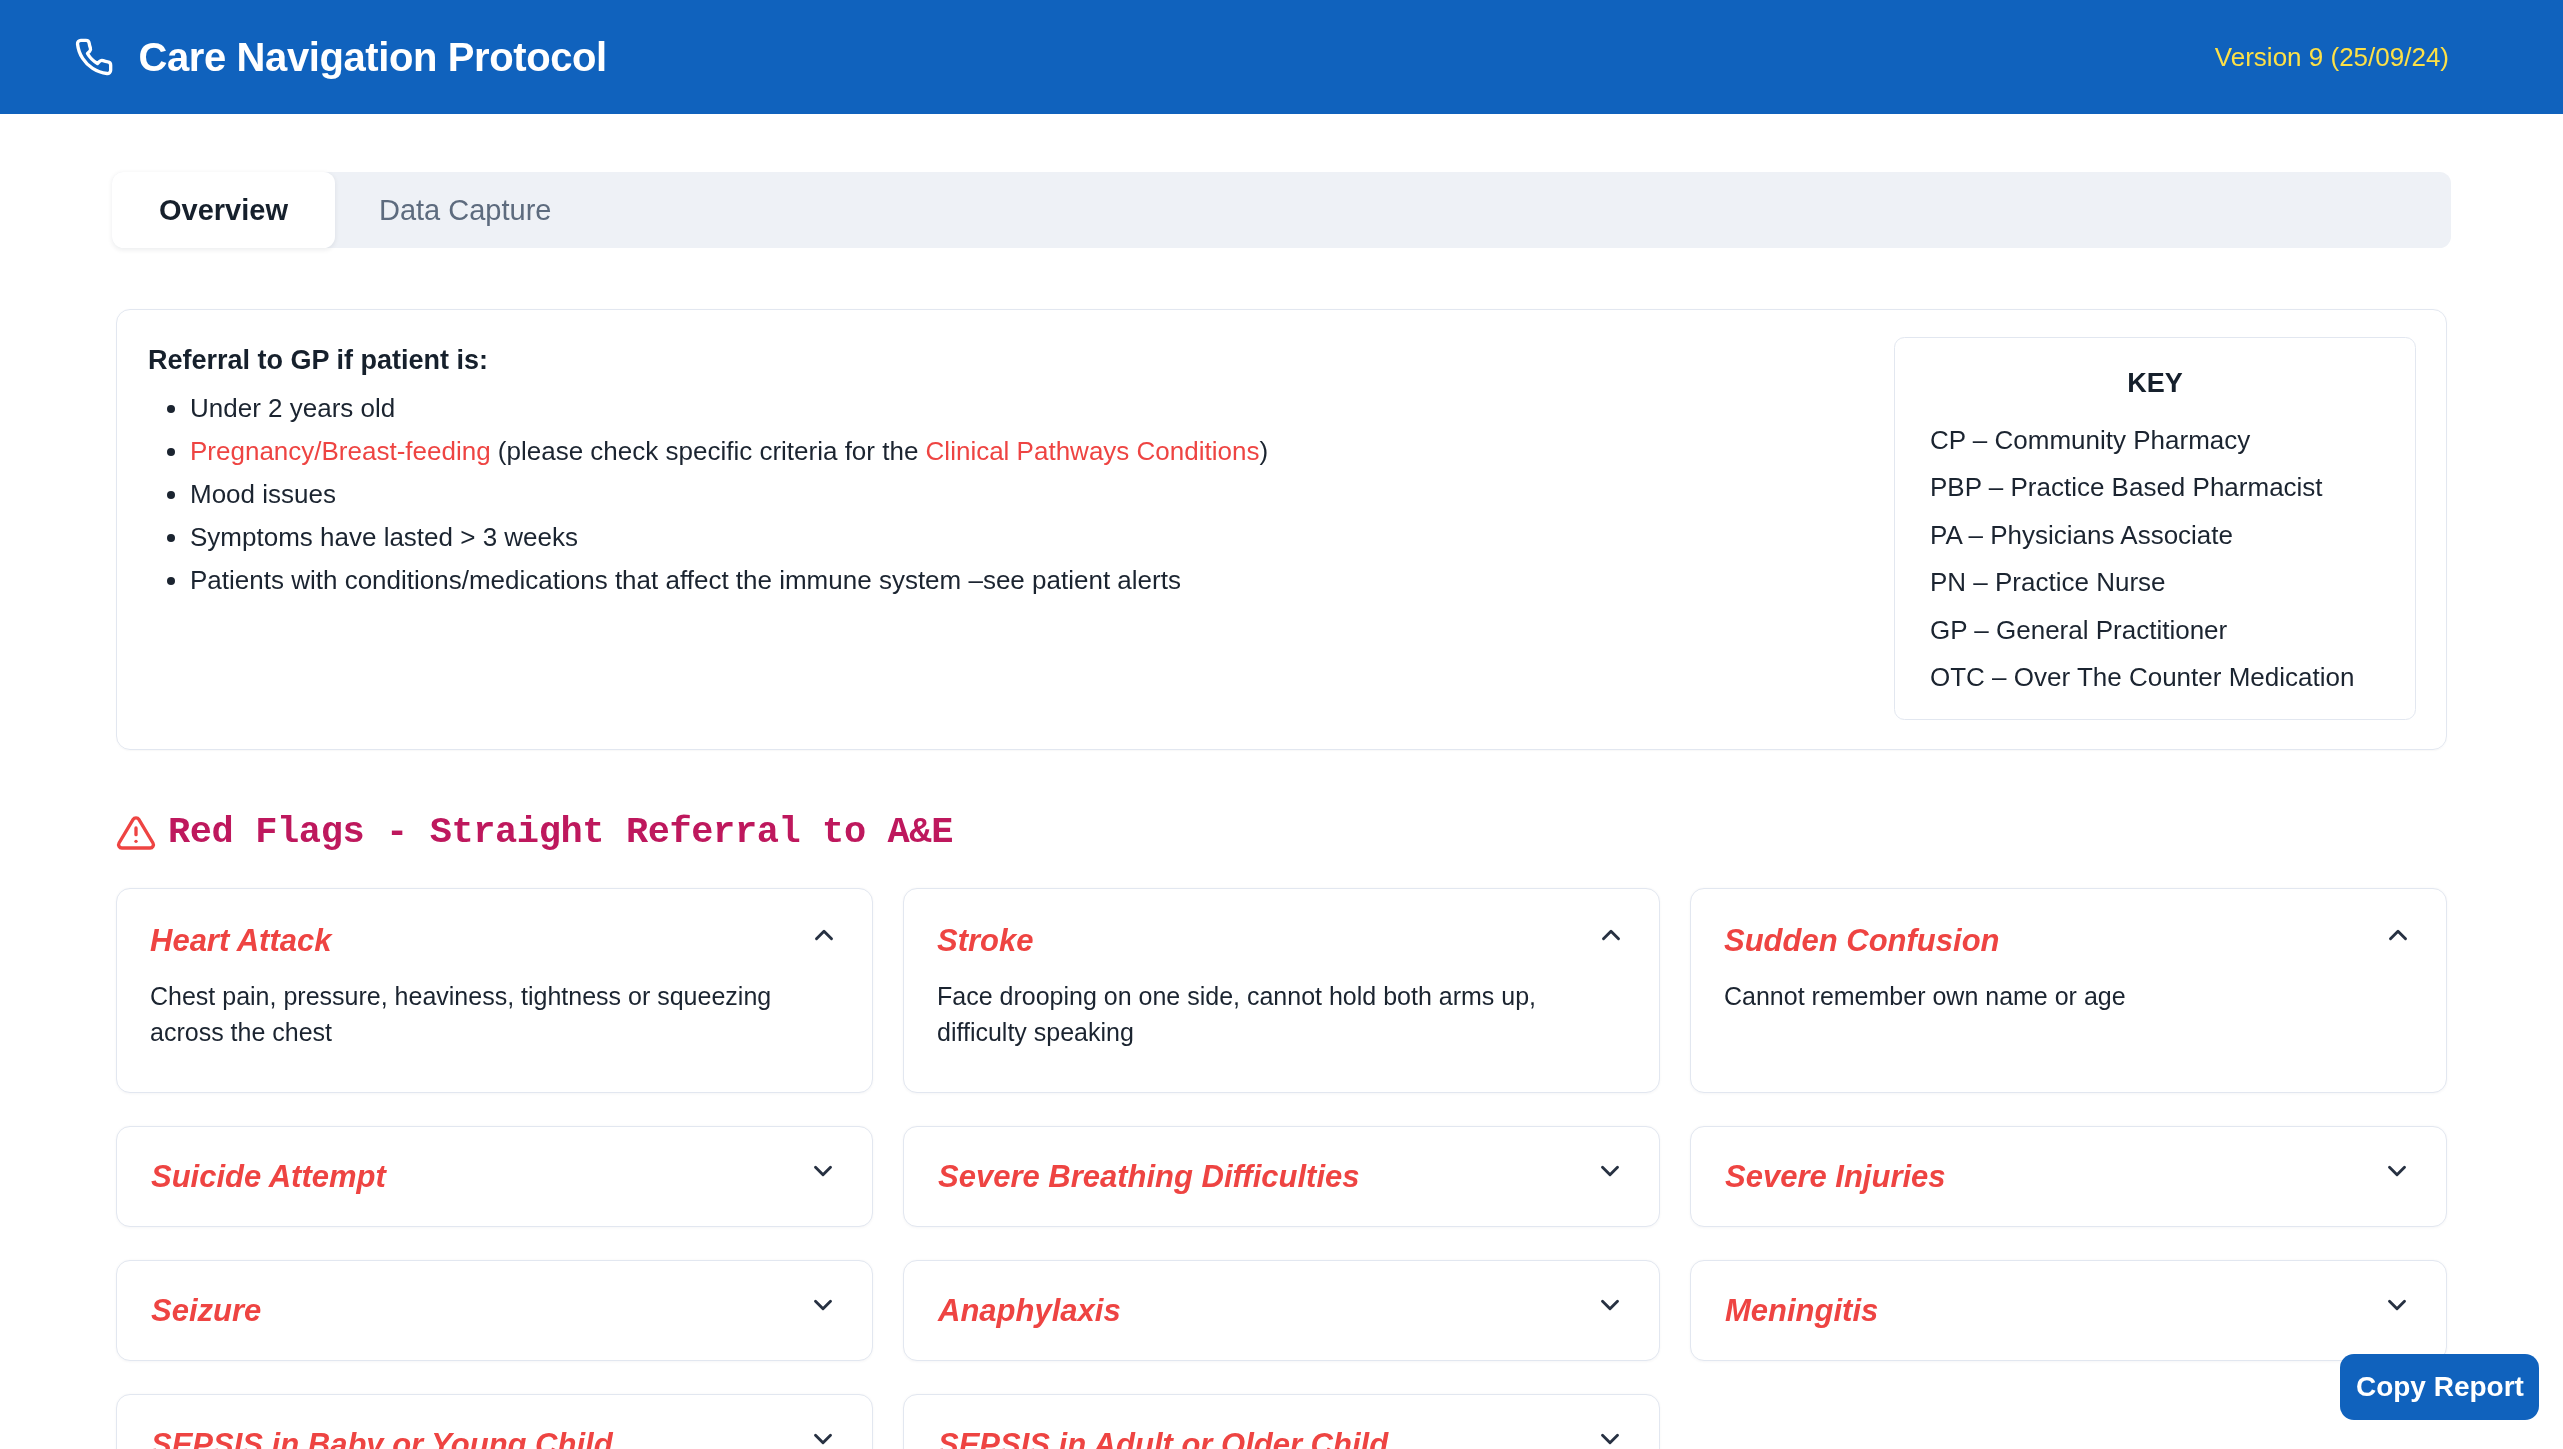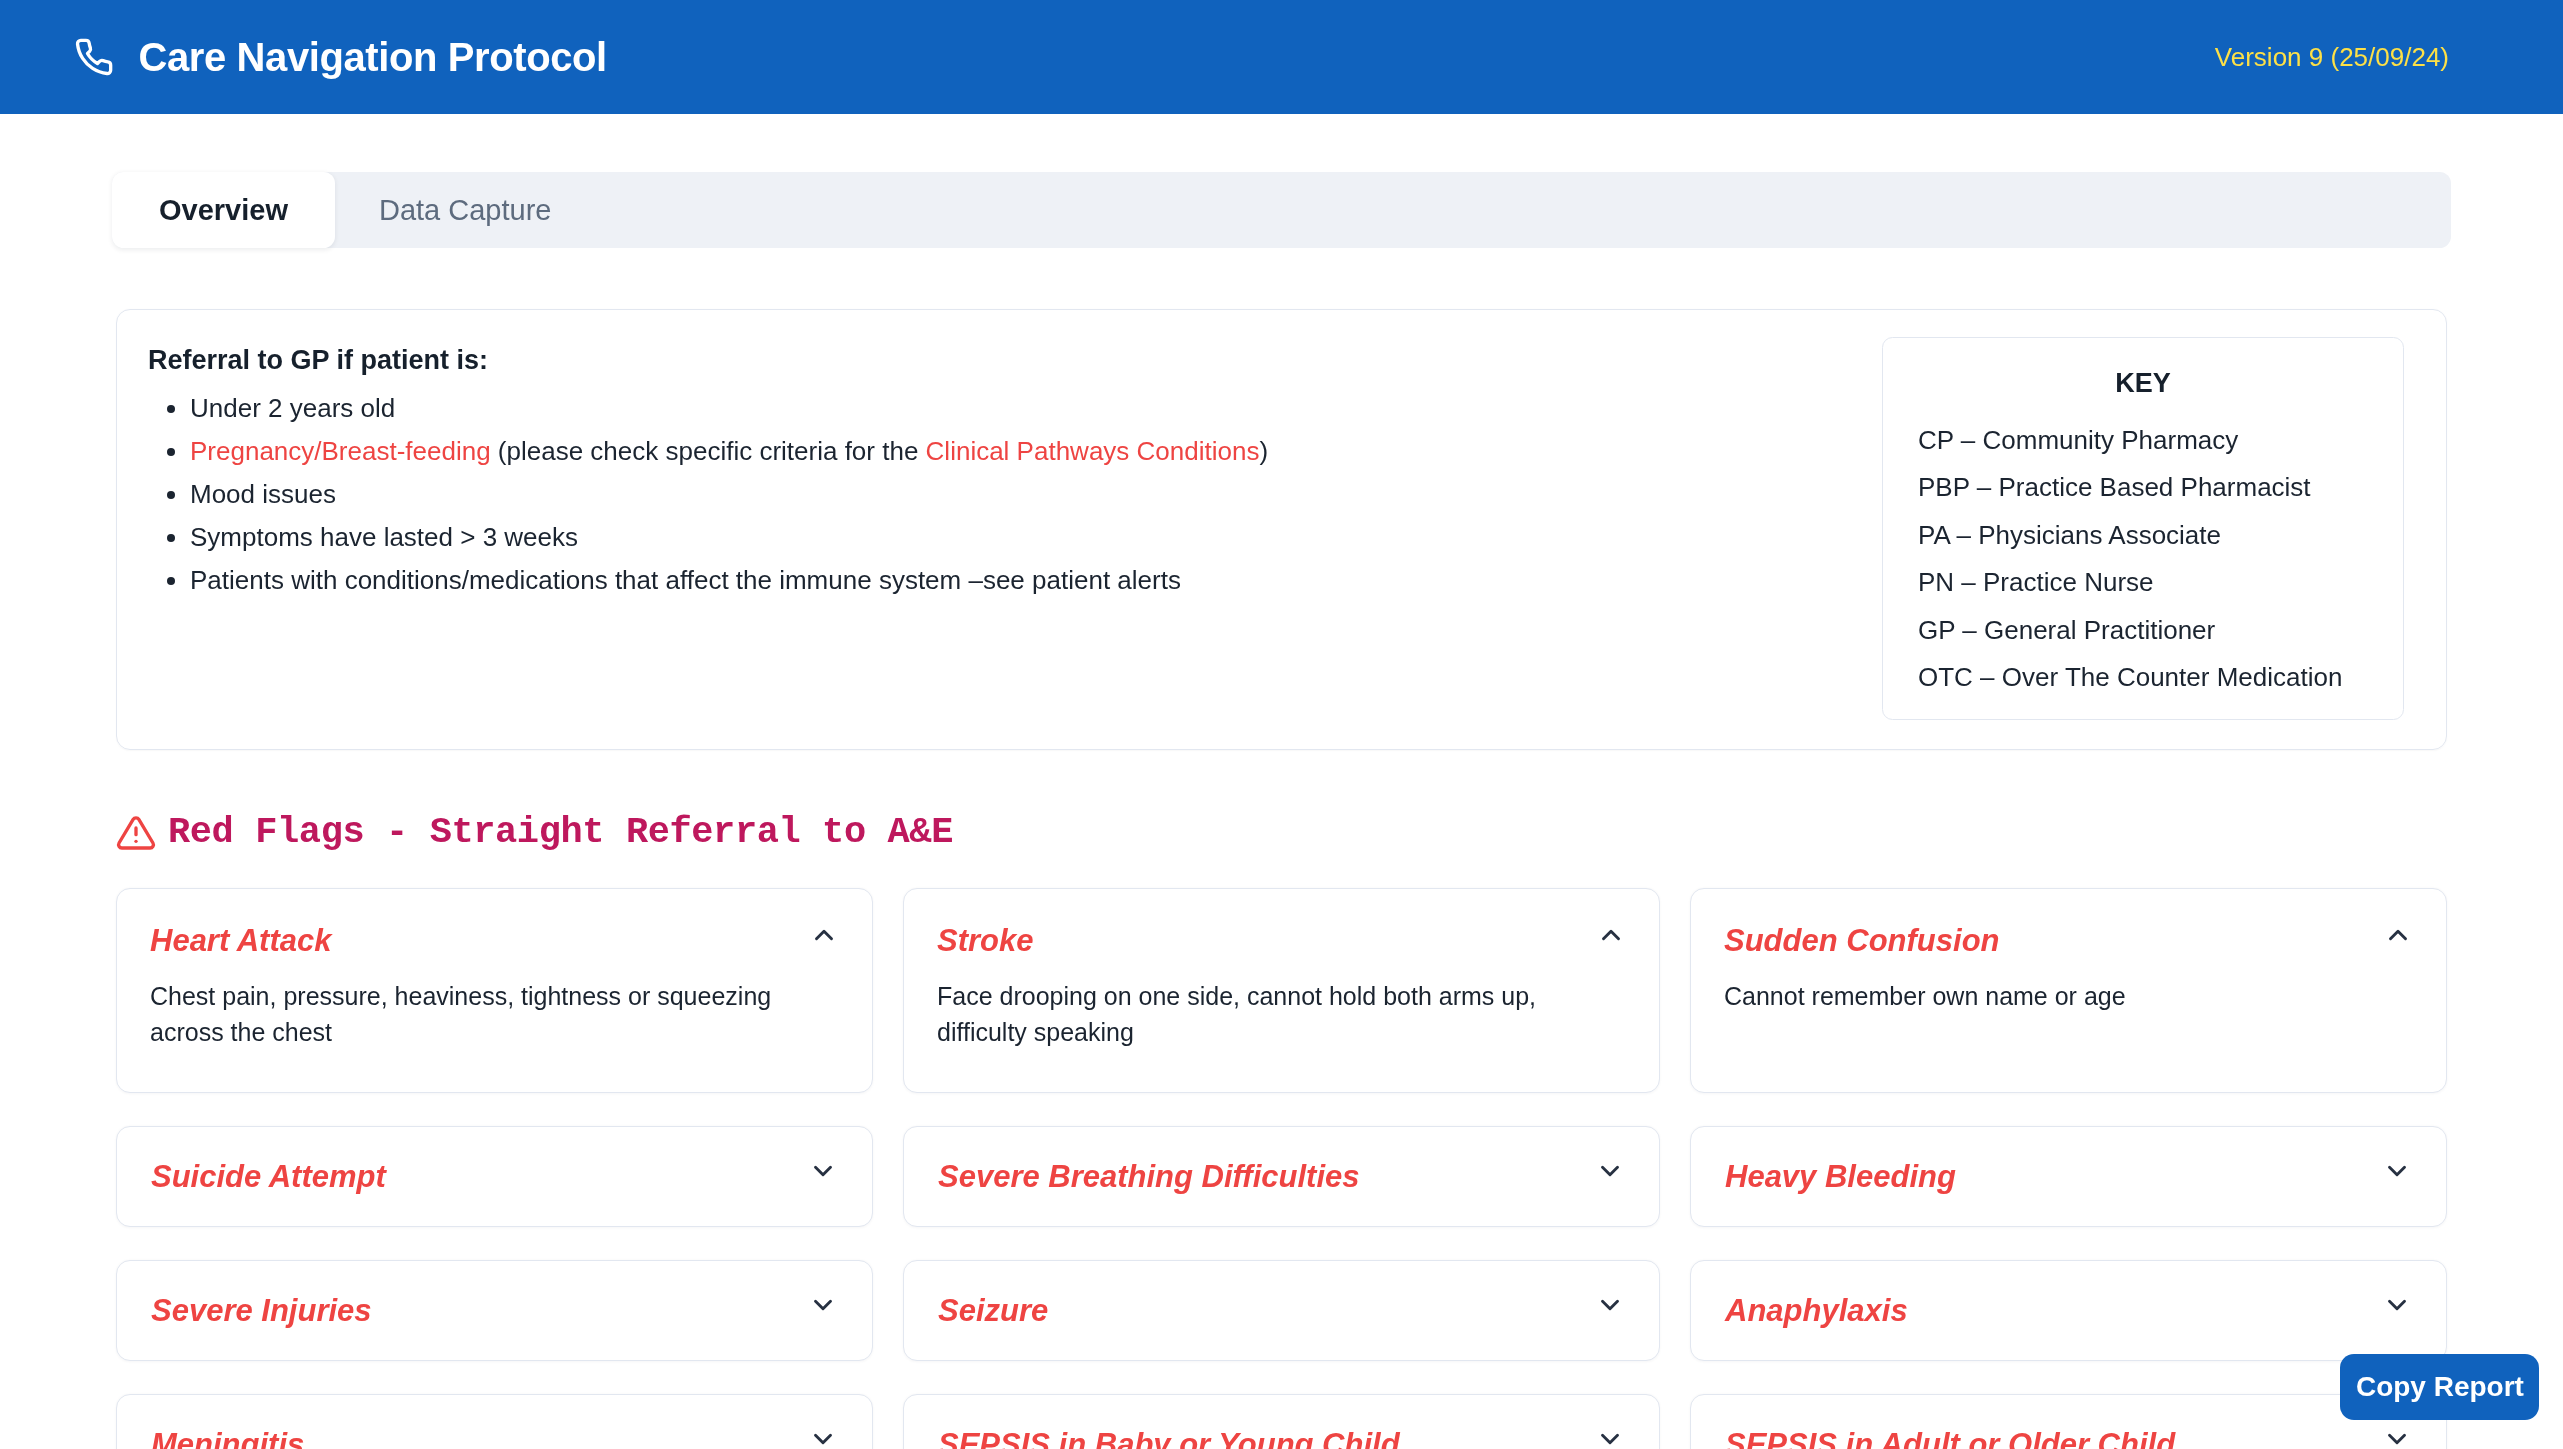--- a/index.html
+++ b/index.html
@@ -57,21 +57,21 @@
     box-shadow: 0 1.7px 5.2px rgba(15,23,42,0.08);
   }
   .tab.inactive { color: #5d6b7e; font-weight: 500; padding: 0 44px; }
 
   
   .referral-card {
     margin: 61px 116px 0;
     height: 441px;
     border: 1.7px solid #E2E7F0;
     border-radius: 14px;
-    padding: 31px 42px 31px 31px;
+    padding: 31px 30px 31px 31px;
     display: flex;
     justify-content: space-between;
     gap: 35px;
     box-shadow: 0 0.9px 1.7px rgba(15,23,42,0.03);
   }
   .referral-heading { font-size: 27px; font-weight: 700; line-height: 38px; color: #16202c; }
   .referral-list {
     list-style: disc;
     margin: 14px 0 0;
     padding-left: 42px;
@@ -262,28 +262,20 @@
 
   <div class="flag-card collapsed">
     <div class="card-header">
       <span class="card-title">Severe Breathing Difficulties</span>
       <svg class="chevron" viewBox="0 0 24 24" fill="none" stroke="#273142" stroke-width="2.3" stroke-linecap="round" stroke-linejoin="round">
           <polyline points="6 9 12 15 18 9"></polyline>
         </svg>
     </div>
   </div>
 
-  <div class="flag-card collapsed">
-    <div class="card-header">
-      <span class="card-title">Heavy Bleeding</span>
-      <svg class="chevron" viewBox="0 0 24 24" fill="none" stroke="#273142" stroke-width="2.3" stroke-linecap="round" stroke-linejoin="round">
-          <polyline points="6 9 12 15 18 9"></polyline>
-        </svg>
-    </div>
-  </div>
 
   <div class="flag-card collapsed">
     <div class="card-header">
       <span class="card-title">Severe Injuries</span>
       <svg class="chevron" viewBox="0 0 24 24" fill="none" stroke="#273142" stroke-width="2.3" stroke-linecap="round" stroke-linejoin="round">
           <polyline points="6 9 12 15 18 9"></polyline>
         </svg>
     </div>
   </div>
 

